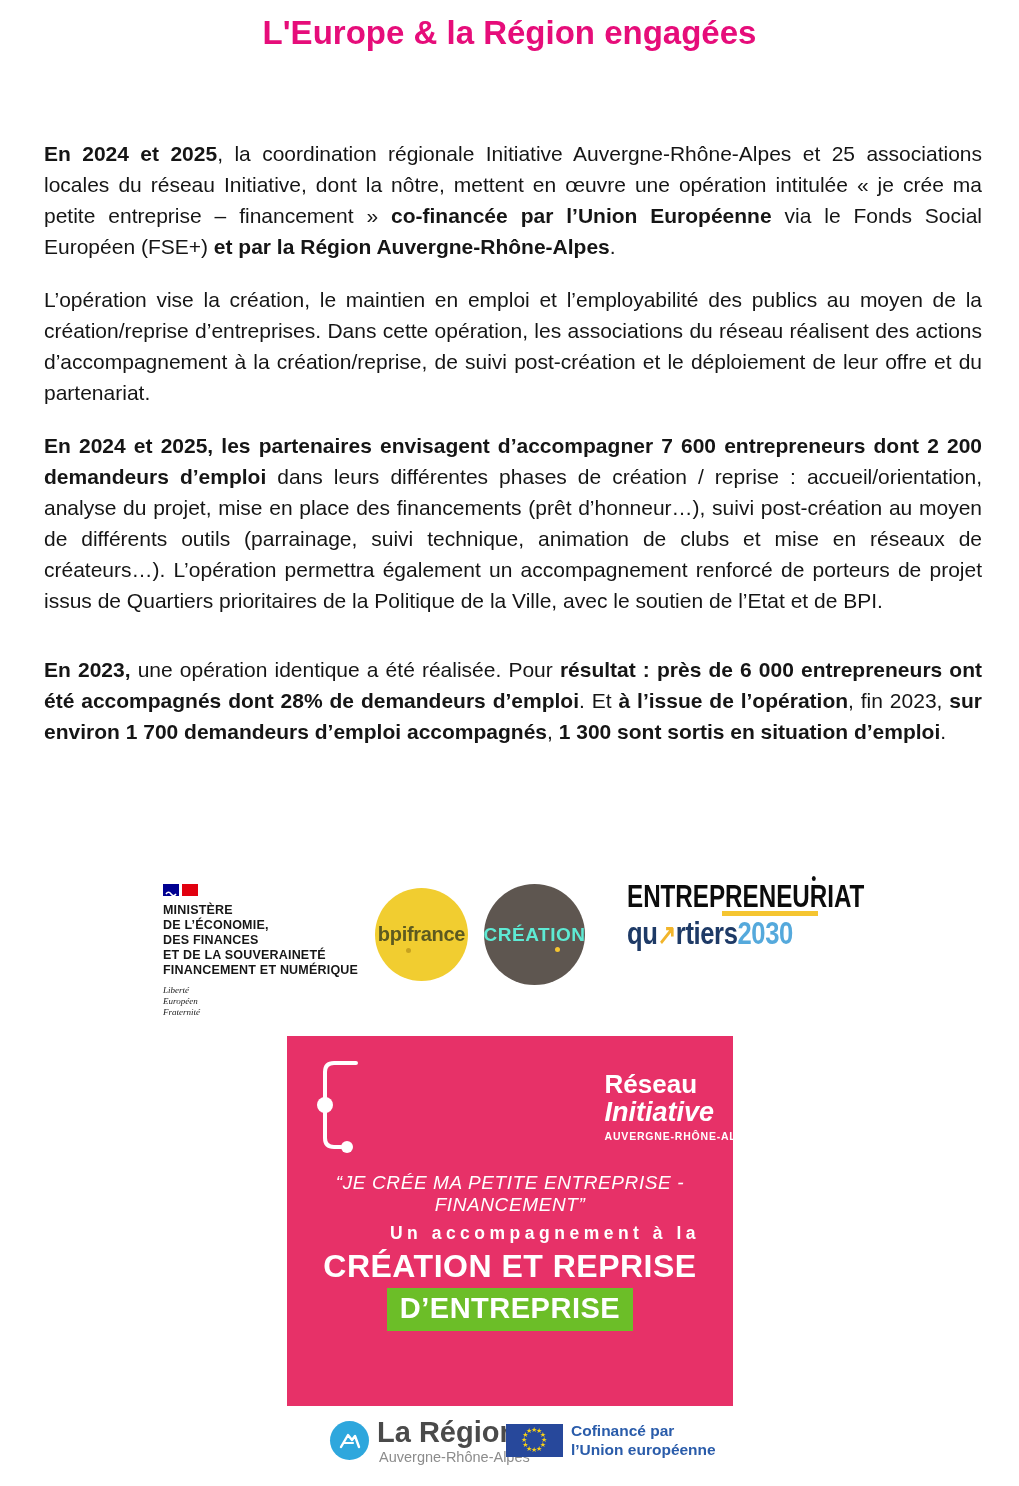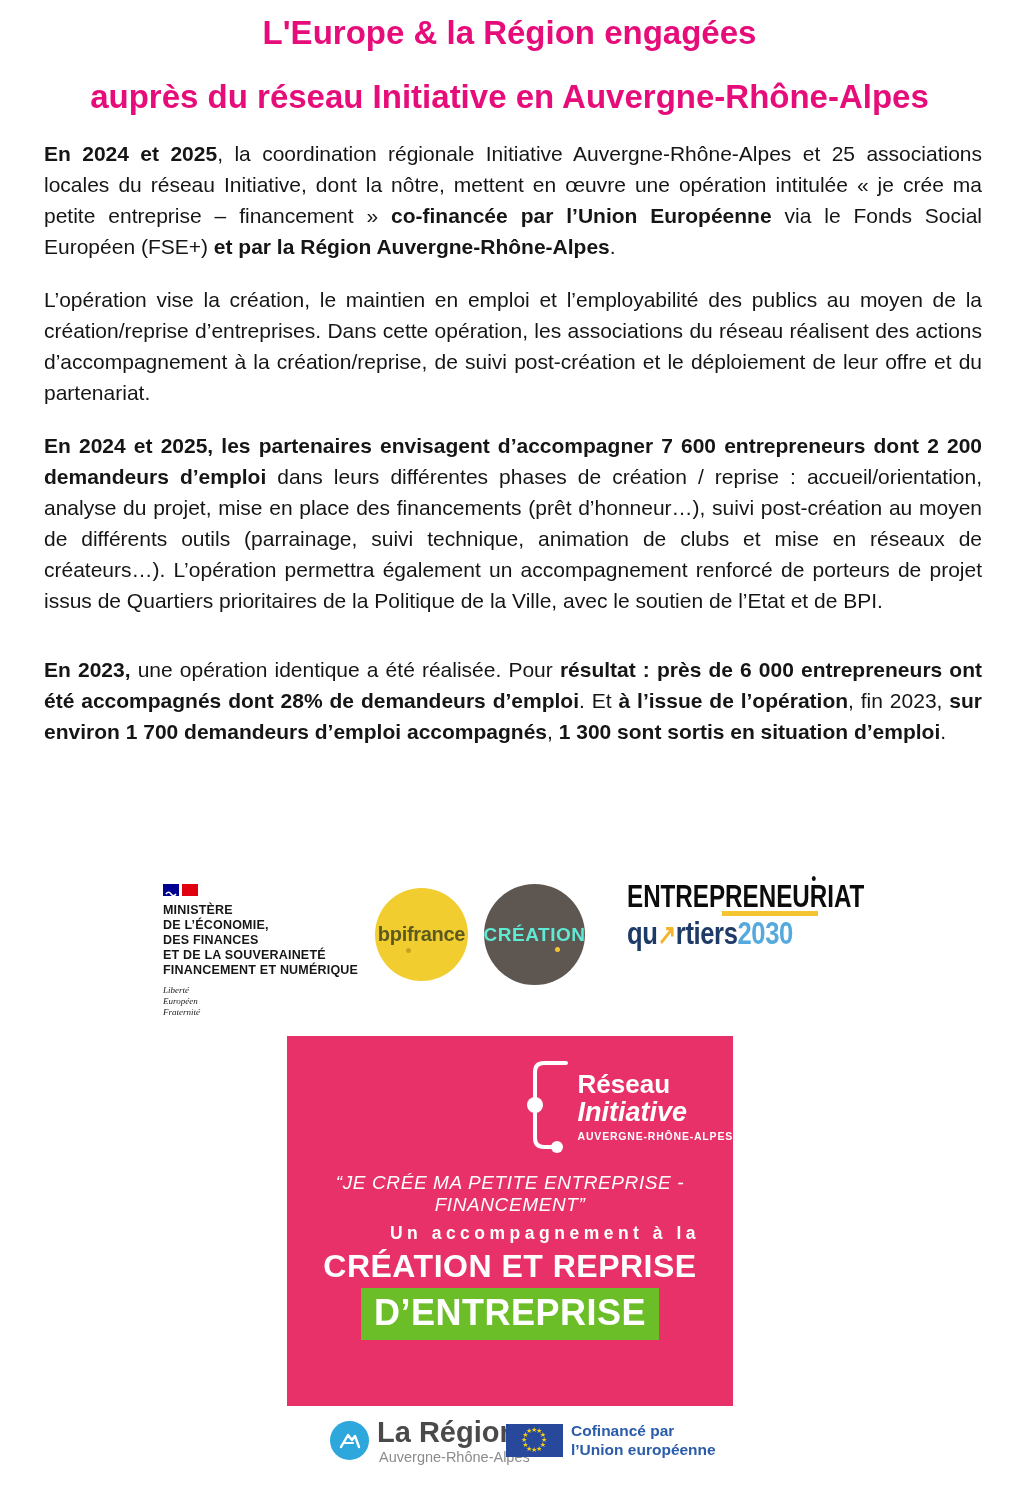--- a/index.html
+++ b/index.html
@@ -59,54 +59,53 @@
   .ent .l2 { margin-top:3px; font-size:32px; font-weight:bold; line-height:34px; white-space:nowrap;
              transform:scaleX(0.8); transform-origin:left top; letter-spacing:-0.5px; }
   .ent .navy { color:var(--navy); }
   .ent .arrow { color:var(--arrow_yellow); font-size:28px; }
   .ent .sky { color:var(--sky); }
 
   
   .banner { position:absolute; left:287px; top:1036px; width:446px; height:370px;
             background:var(--banner_pink); color:#fff; }
   .brand { position:absolute; top:22px; left:0; width:100%;
-           display:flex; justify-content:flex-end; align-items:center; gap:8px; }
+           display:flex; justify-content:space-between; align-items:center; gap:8px;padding-left:27px; }
   .brand-top  { font-size:26px; font-weight:bold; line-height:28px; }
   .brand-main { font-size:27px; font-weight:bold; font-style:italic; line-height:29px; }
   .brand-region { font-size:10.5px; font-weight:bold; letter-spacing:0.8px; margin-top:3px; }
   .quote { position:absolute; top:136px; width:100%; text-align:center; font-style:italic;
            font-size:19px; letter-spacing:0.6px; }
   .acc { position:absolute; top:187px; width:100%; text-align:center; font-weight:bold;
          font-size:17.5px; letter-spacing:4.5px;padding-left:35px; }
   .big { position:absolute; top:212px; width:100%; text-align:center; font-weight:bold;
          font-size:32px; letter-spacing:0.5px; }
   .hl-wrap { position:absolute; top:252px; width:100%; text-align:center; }
   .hl { display:inline-block; background:var(--green); color:#fff; font-weight:bold;
-        font-size:36px; padding:4px 13px 6px; letter-spacing:0.5px; }
+        font-size:29px; padding:4px 13px 6px; letter-spacing:0.5px; }
 
   
   .region-circle { position:absolute; left:330px; top:1421px; width:39px; height:39px;
                    border-radius:50%; background:var(--region_blue);
                    display:flex; align-items:center; justify-content:center; }
   .region-name { position:absolute; left:377px; top:1416px; font-size:29px; font-weight:bold;
                  color:var(--region_text); }
   .region-sub { position:absolute; left:379px; top:1449px; font-size:14.5px; color:var(--region_sub); }
   .eu-flag { position:absolute; left:506px; top:1424px; width:57px; height:33px;
              background:var(--eu_navy); }
   .star { position:absolute; color:var(--star_yellow); font-size:7px; line-height:7px; }
   .eu-text { position:absolute; left:571px; top:1421px; font-size:15.5px; font-weight:bold;
              color:var(--eu_text); line-height:19px; }
 </style>
 </head>
 <body>
 
 <div class="page" style="--title_pink: #e60d7a; --banner_pink: #e73168; --green: #6cbe28; --bpi_yellow: #f1cd30; --bpi_text: #5d5a20; --creation_taupe: #5e5650; --navy: #1e3a66; --sky: #55a9dc; --arrow_yellow: #f2b52b; --underline_yellow: #f5c531; --region_blue: #2ea7dd; --region_text: #4a4a4a; --region_sub: #8c8c8c; --eu_navy: #27489b; --eu_text: #2a5caa; --star_yellow: #f8d117;">
 
   <div class="title-l1">L'Europe &amp; la Région engagées</div>
-  <div class="title-l2">auprès du réseau Initiative en Auvergne-Rhône-Alpes</div>
 
   <div class="body-text">
       <p><span class="b">En 2024 et 2025</span><span>, la coordination régionale Initiative Auvergne-Rhône-Alpes et 25 associations locales du réseau Initiative, dont la nôtre, mettent en œuvre une opération intitulée « je crée ma petite entreprise – financement » </span><span class="b">co-financée par l’Union Européenne</span><span> via le Fonds Social Européen (FSE+) </span><span class="b">et par la Région Auvergne-Rhône-Alpes</span><span>.</span></p>
       <p><span>L’opération vise la création, le maintien en emploi et l’employabilité des publics au moyen de la création/reprise d’entreprises. Dans cette opération, les associations du réseau réalisent des actions d’accompagnement à la création/reprise, de suivi post-création et le déploiement de leur offre et du partenariat.</span></p>
       <p><span class="b">En 2024 et 2025, les partenaires envisagent d’accompagner 7 600 entrepreneurs dont 2 200 demandeurs d’emploi</span><span> dans leurs différentes phases de création / reprise : accueil/orientation, analyse du projet, mise en place des financements (prêt d’honneur…), suivi post-création au moyen de différents outils (parrainage, suivi technique, animation de clubs et mise en réseaux de créateurs…). L’opération permettra également un accompagnement renforcé de porteurs de projet issus de Quartiers prioritaires de la Politique de la Ville, avec le soutien de l’Etat et de BPI.</span></p>
       <p class="gap"><span class="b">En 2023,</span><span> une opération identique a été réalisée. Pour </span><span class="b">résultat : près de 6 000 entrepreneurs ont été accompagnés dont 28% de demandeurs d’emploi</span><span>. Et </span><span class="b">à l’issue de l’opération</span><span>, fin 2023, </span><span class="b">sur environ 1 700 demandeurs d’emploi accompagnés</span><span>, </span><span class="b">1 300 sont sortis en situation d’emploi</span><span>.</span></p>
     </div>
 
   <div class="ministry">
     <div class="flag">

